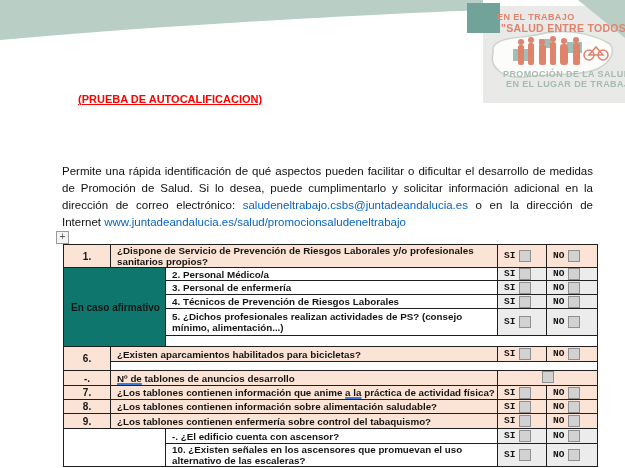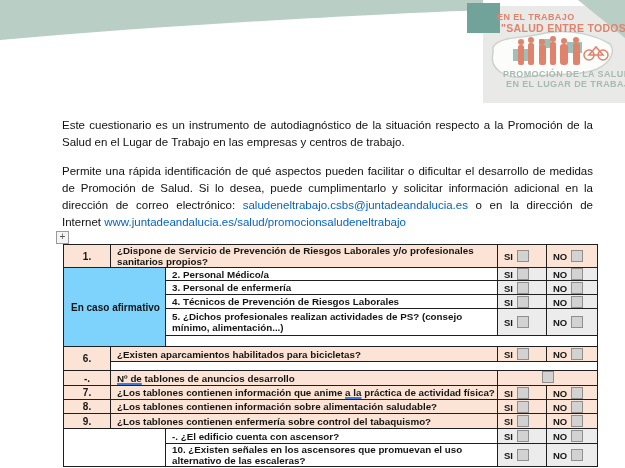--- a/index.html
+++ b/index.html
@@ -31,23 +31,23 @@
   table.qtable{
     position:absolute;left:63px;top:244px;border-collapse:collapse;table-layout:fixed;
     font-size:10px;color:#151515;
   }
   .qtable td{border:1px solid #1f1f1f;padding:0 2px;overflow:hidden;}
   .peach{background:#fbe4d5;}
   .grayc{background:#ececec;}
   td.num{text-align:center;font-weight:bold;font-size:10px;}
   td.q{font-weight:600;padding-left:6px;font-size:9.8px;}
   td.qi{font-weight:600;padding-left:6px;font-size:9.8px;background:#fff;}
-  td.affirm{background:#7dd3fc;font-weight:600;padding-left:7px;font-size:10px;vertical-align:middle;}
+  td.affirm{background:#0f766e;font-weight:600;padding-left:7px;font-size:10px;vertical-align:middle;}
   td.sino{padding-left:6px;}
-  .sino-wrap{display:flex;align-items:flex-end;gap:4px;}
+  .sino-wrap{display:flex;align-items:flex-start;gap:4px;font-family:Liberation Mono, monospace;}
   .sino-lbl{font-weight:bold;font-size:9.5px;}
   .cbx{display:inline-block;width:10px;height:10px;background:#d2d2d2;border:1px solid #8f8f8f;cursor:pointer;flex:0 0 auto;}
   td.mid{text-align:center;}
   td.blank-w{background:#fff;}
   .grammar{text-decoration:underline;text-decoration-color:#3b7dd8;text-decoration-thickness:1.5px;}
 </style>
 </head>
 <body>
 
 <div class="page">
@@ -81,22 +81,22 @@
       <path d="M102,28 L109,20 L116,28 L109,28 Z" fill="none" stroke="#e0836d" stroke-width="1.5"></path>
     </g>
   </svg>
 
   <div class="teal-square"></div>
   <div class="logo-line logo-l1">EN EL TRABAJO</div>
   <div class="logo-line logo-l2">"SALUD ENTRE TODOS"</div>
   <div class="logo-line logo-l3">PROMOCIÓN DE LA SALUD</div>
   <div class="logo-line logo-l4">EN EL LUGAR DE TRABAJO</div>
 
-
-  <p class="para p1">Este cuestionario es un instrumento de autodiagnóstico de la situación respecto a la Promoción de la Salud en el Lugar de Trabajo en las empresas y centros de trabajo.</p>
+  <div class="subtitle">(PRUEBA DE AUTOCALIFICACION)</div>
+
 
   <p class="para p2"><span>Permite una rápida identificación de qué aspectos pueden facilitar o dificultar el desarrollo de medidas de Promoción de Salud. Si lo desea, puede cumplimentarlo y solicitar información adicional en la dirección de correo electrónico: </span><a class="link">saludeneltrabajo.csbs@juntadeandalucia.es</a><span> o en la dirección de Internet </span><a class="link">www.juntadeandalucia.es/salud/promocionsaludeneltrabajo</a></p>
 
   <div class="table-handle">+</div>
 
   <table class="qtable">
     <colgroup>
         <col style="width:47px">
         <col style="width:55px">
         <col style="width:332px">

